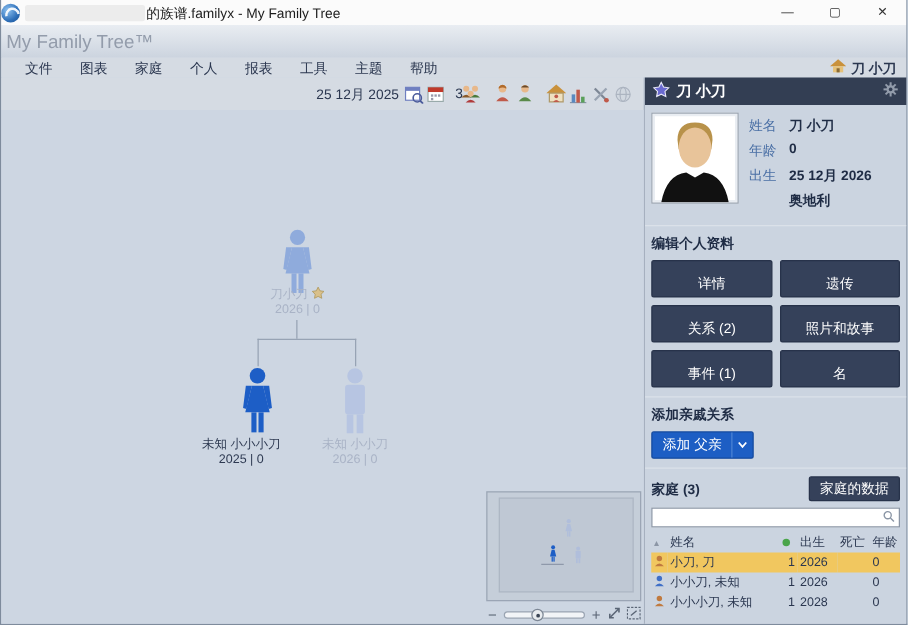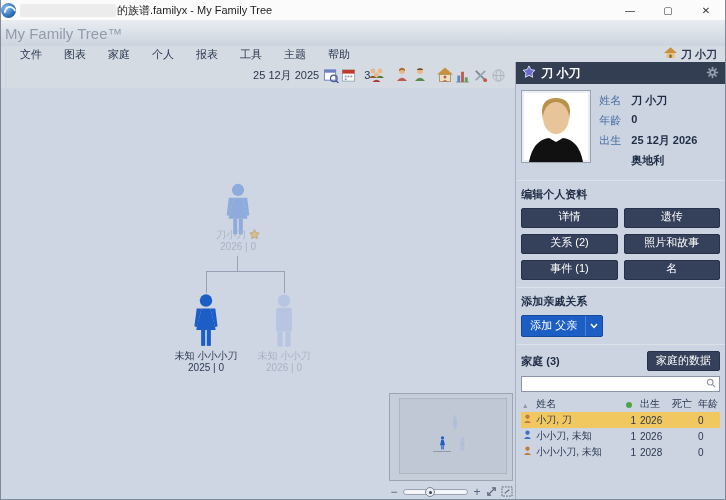--- a/index.html
+++ b/index.html
@@ -62,21 +62,21 @@
   .sb-title { font-weight:bold; color:#1f2c45; margin-bottom:6px; }
 
   .info-row { display:flex; }
   .photo { width:70px; height:73px; background:#fff; border:1px solid #98a2b0; box-shadow:0 0 0 2px #e9edf2 inset; display:flex; align-items:flex-end; justify-content:center; overflow:hidden; }
   .fields { flex:1; padding-left:8px; padding-top:3px; }
   .field { display:flex; margin-bottom:5px; }
   .f-label { width:28px; color:#4a6fa5; }
   .f-value { color:#1f2c45; font-weight:bold; margin-left:4px; }
 
   .btn-grid { display:grid; grid-template-columns:1fr 1fr; gap:6px; }
-  .navy-btn { background:#35415a; border:1px solid #27324a; color:#fff; text-align:center; padding:0 0 3px; border-radius:2px; cursor:default; }
+  .navy-btn { background:#35415a; border:1px solid #27324a; color:#fff; text-align:center; padding:10px 0 3px; border-radius:2px; cursor:default; }
   .small-navy { display:inline-block; padding:1px 8px 2px; }
 
   .blue-btn { display:inline-flex; width:82px; background:#1d5ec4; border:1px solid #154a9e; border-radius:2px; color:#fff; cursor:default; }
   .blue-btn .bb-label { flex:1; text-align:center; padding:2px 0 3px; }
   .blue-btn .bb-arrow { width:17px; border-left:1px solid #4b82d4; display:flex; align-items:center; justify-content:center; }
 
   .family-head { display:flex; align-items:center; margin-bottom:5px; }
   .family-head .sb-title { margin-bottom:0; }
   .family-data-btn { margin-left:auto; }
 
@@ -244,21 +244,21 @@
         <div class="fig" style="left:189px; top:205px;">
           <svg width="32" height="56" viewBox="0 0 36 62" fill="#1d5ec6">
             <circle cx="18" cy="8" r="7"></circle>
             <polygon points="13,17 23,17 29,41 7,41"></polygon>
             <rect x="12.5" y="41" width="4.6" height="18"></rect>
             <rect x="18.9" y="41" width="4.6" height="18"></rect>
             <polygon points="7.5,17 13,17 8,38 5,37"></polygon>
             <polygon points="23,17 28.5,17 31,37 28,38"></polygon>
           </svg>
         </div>
-        <div class="tree-label strong" style="left:145px; top:262px;">
+        <div class="tree-label strong" style="left:132px; top:262px;">
           <span>未知 小小小刀</span><br>
           <span>2025 | 0</span>
         </div>
 
         <div class="fig" style="left:268px; top:205px;">
           <svg width="30" height="56" viewBox="0 0 34 62" fill="#b7c5e2">
             <circle cx="17" cy="8" r="7"></circle>
             <rect x="8" y="16" width="18" height="27" rx="3"></rect>
             <rect x="9.5" y="43" width="6" height="17"></rect>
             <rect x="18.5" y="43" width="6" height="17"></rect>

